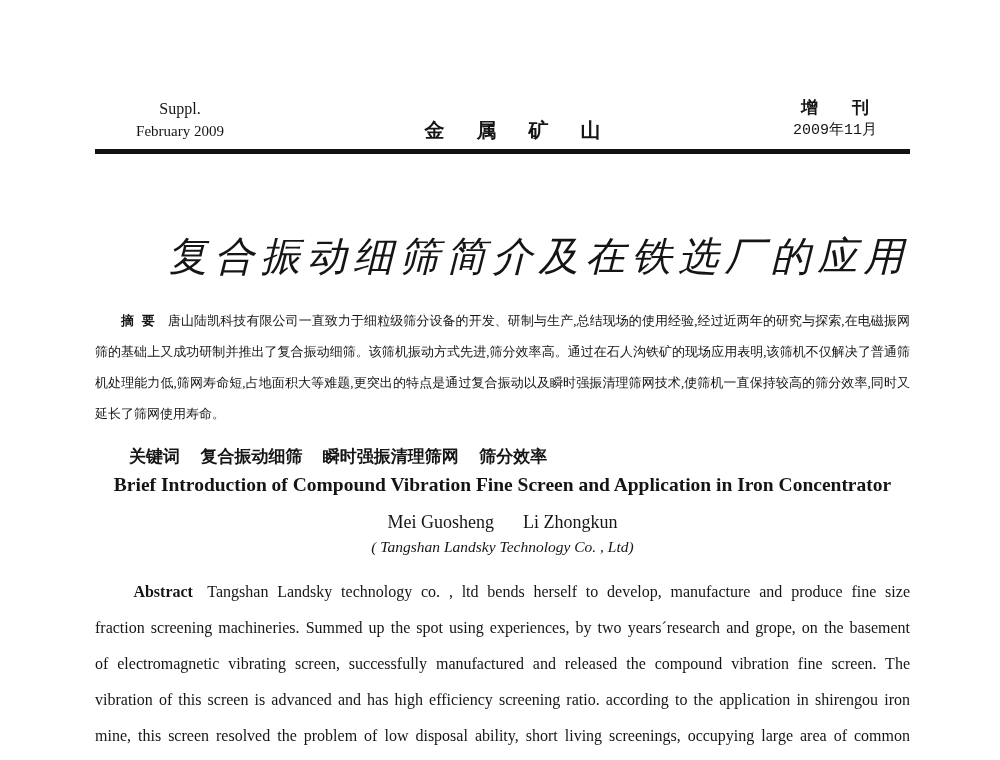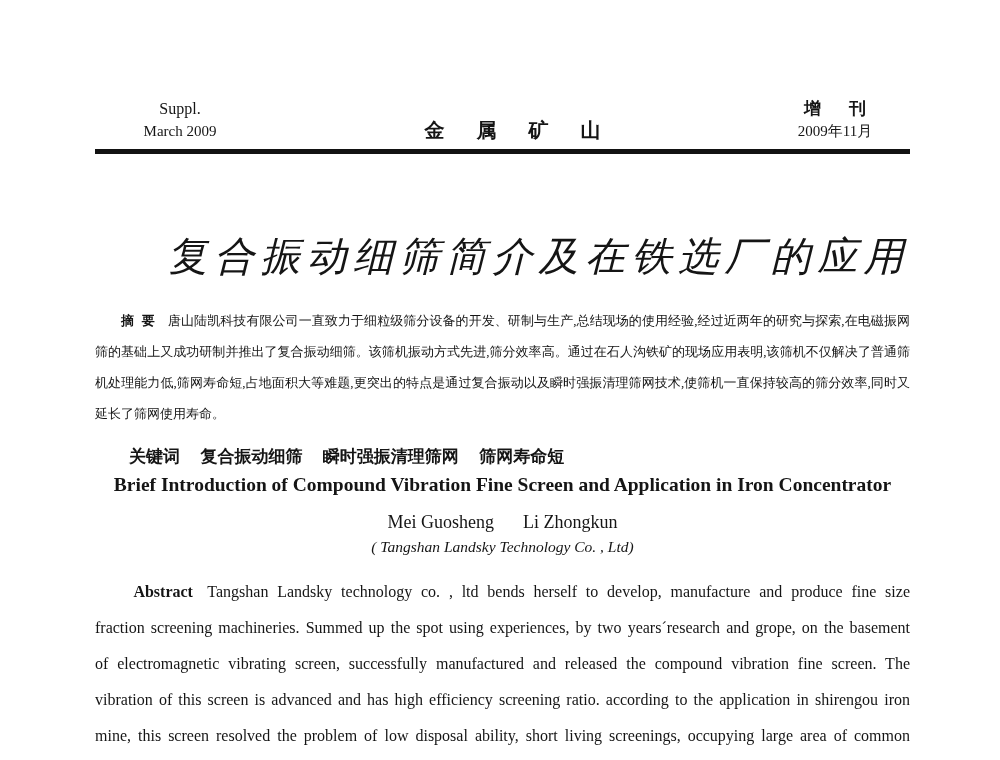--- a/index.html
+++ b/index.html
@@ -24,21 +24,21 @@
   }
 
   
   .jheader {
     display: flex;
     justify-content: space-between;
     align-items: flex-end;
   }
   .jheader .col { text-align: center; }
   .jheader .col.left  { min-width: 170px; }
-  .jheader .col.right { min-width: 150px; }
+  .jheader .col.right { min-width: 150px; font-family: Liberation Mono, monospace; }
   .jh-line1 { font-size: 16px; line-height: 22px; }
   .jh-line2 { font-size: 15px; line-height: 22px; }
   .jh-cjk-title {
     font-size: 20px;
     font-weight: bold;
     letter-spacing: 1.6em;
     margin-right: -1.6em; 
     line-height: 24px;
     white-space: nowrap;
   }
@@ -148,39 +148,39 @@
 </style>
 </head>
 <body>
 
 <div id="page">
   <div id="content">
 
     <div class="jheader">
       <div class="col left">
         <div class="jh-line1">Suppl.</div>
-        <div class="jh-line2">March  2009</div>
+        <div class="jh-line2">February  2009</div>
       </div>
       <div class="col center">
         <div class="jh-cjk-title">金属矿山</div>
       </div>
       <div class="col right">
         <div class="jh-right-cjk">增 刊</div>
         <div class="jh-line2">2009年11月</div>
       </div>
     </div>
     <div class="rule"></div>
 
     <div class="title-cn">复合振动细筛简介及在铁选厂的应用</div>
 
 
     <p class="abstract-cn"><span class="lbl">摘要</span><span>唐山陆凯科技有限公司一直致力于细粒级筛分设备的开发、研制与生产,总结现场的使用经验,经过近两年的研究与探索,在电磁振网筛的基础上又成功研制并推出了复合振动细筛。该筛机振动方式先进,筛分效率高。通过在石人沟铁矿的现场应用表明,该筛机不仅解决了普通筛机处理能力低,筛网寿命短,占地面积大等难题,更突出的特点是通过复合振动以及瞬时强振清理筛网技术,使筛机一直保持较高的筛分效率,同时又延长了筛网使用寿命。</span></p>
 
     <div class="keywords-cn">
-      <span class="lbl">关键词</span><span class="kw">复合振动细筛</span><span class="kw">瞬时强振清理筛网</span><span class="kw">筛网寿命短</span>
+      <span class="lbl">关键词</span><span class="kw">复合振动细筛</span><span class="kw">瞬时强振清理筛网</span><span class="kw">筛分效率</span>
     </div>
 
     <div class="title-en">Brief Introduction of Compound Vibration Fine Screen and Application in Iron Concentrator</div>
     <div class="authors-en">
       <span>Mei Guosheng</span><span class="gap-sm"></span><span>Li Zhongkun</span>
     </div>
     <div class="affiliation-en">( Tangshan Landsky Technology Co. , Ltd)</div>
 
     <p class="abstract-en"><span class="lbl">Abstract</span><span>Tangshan Landsky technology co. , ltd bends herself to develop, manufacture and produce fine size fraction screening machineries.  Summed up the spot using experiences, by two years´research and grope, on the basement of electromagnetic vibrating screen, successfully manufactured and released the compound vibration fine screen.  The vibration of this screen is advanced and has high efficiency screening ratio.  according to the application in shirengou iron mine, this screen resolved the problem of low disposal ability, short living screenings, occupying large area of common screen, the es-</span></p>
 

